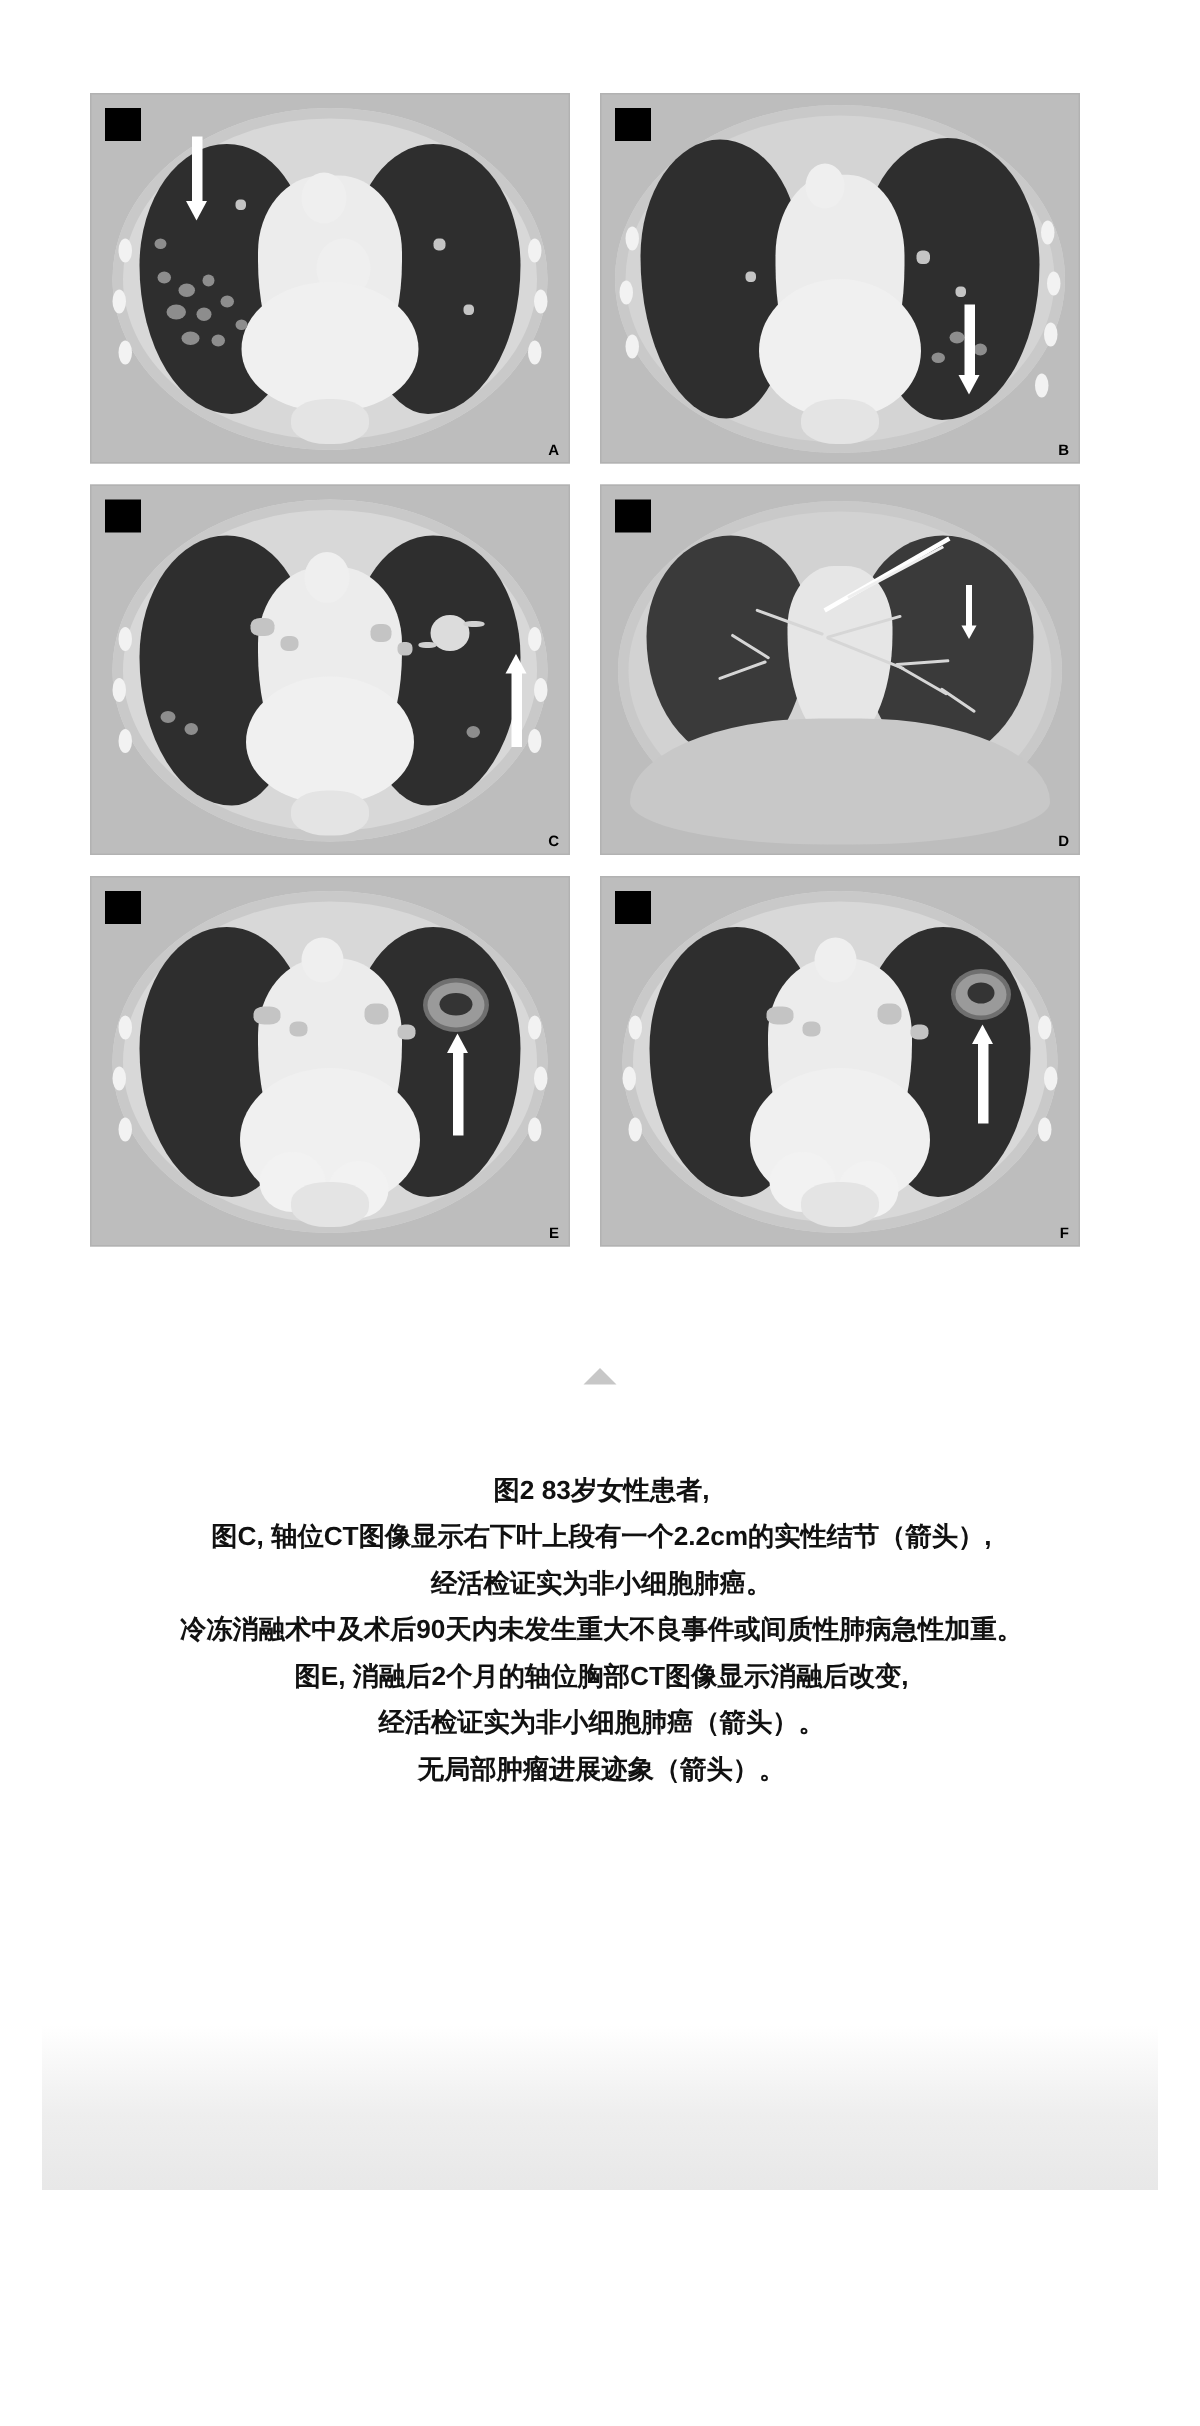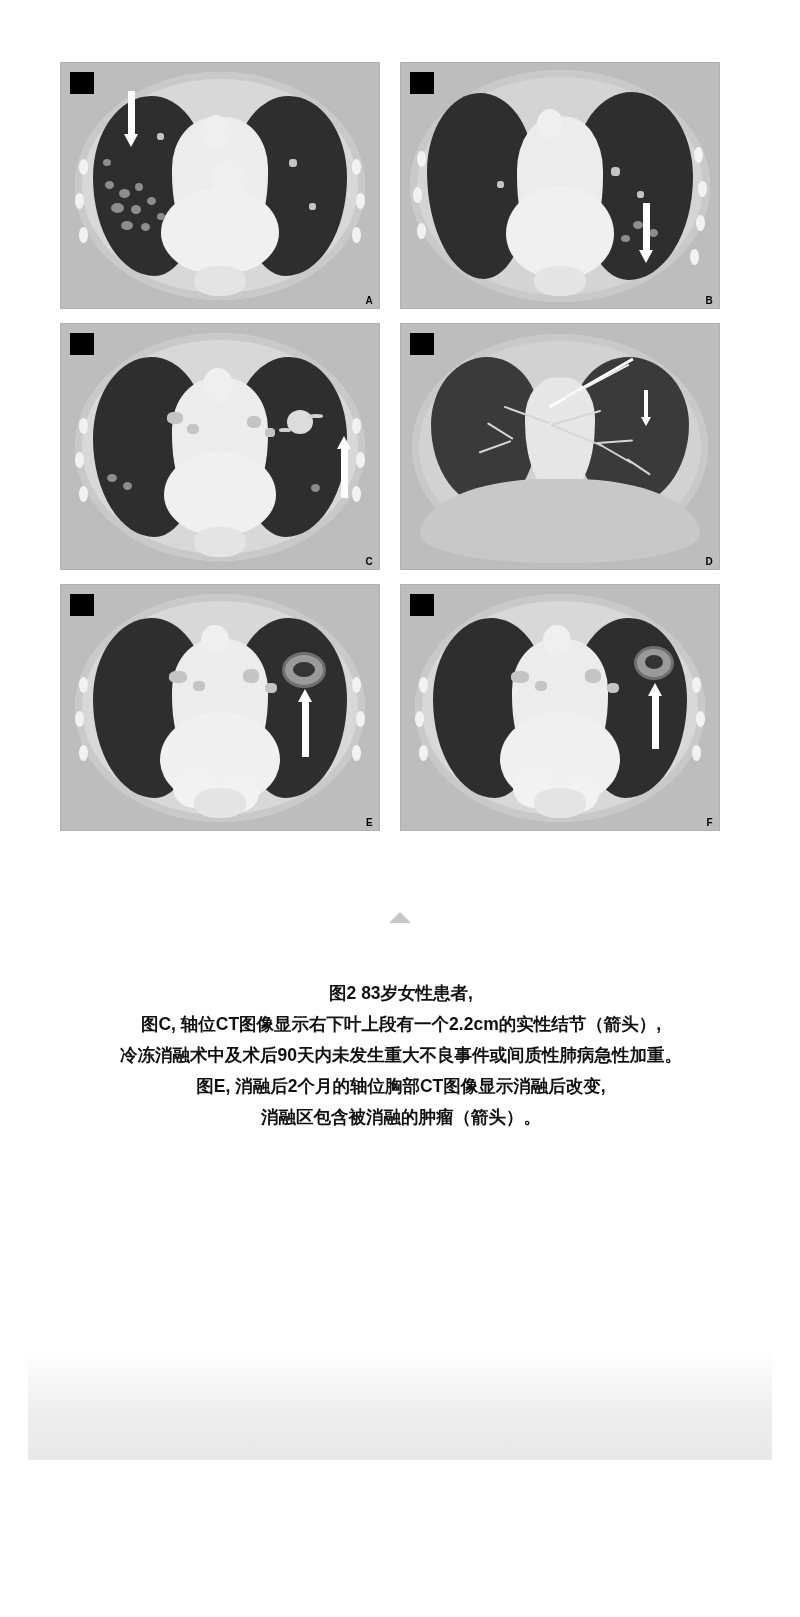--- a/index.html
+++ b/index.html
@@ -432,18 +432,20 @@
       <div class="panel-letter">F</div>
     </div>
   </div>
 </div>
 
 <div class="triangle-marker"></div>
 
 <div class="caption">
   <span class="line">图2  83岁女性患者,</span>
   <span class="line">图C, 轴位CT图像显示右下叶上段有一个2.2cm的实性结节（箭头）,</span>
+  <span class="line">经活检证实为非小细胞肺癌。</span>
   <span class="line">冷冻消融术中及术后90天内未发生重大不良事件或间质性肺病急性加重。</span>
   <span class="line">图E, 消融后2个月的轴位胸部CT图像显示消融后改变,</span>
-  <span class="line">消融区包含被消融的肿瘤（箭头）。</span>
+  <span class="line">经活检证实为非小细胞肺癌（箭头）。</span>
+  <span class="line">无局部肿瘤进展迹象（箭头）。</span>
 </div>
 
 <div class="bottom-band"></div>
 
 </body></html>

